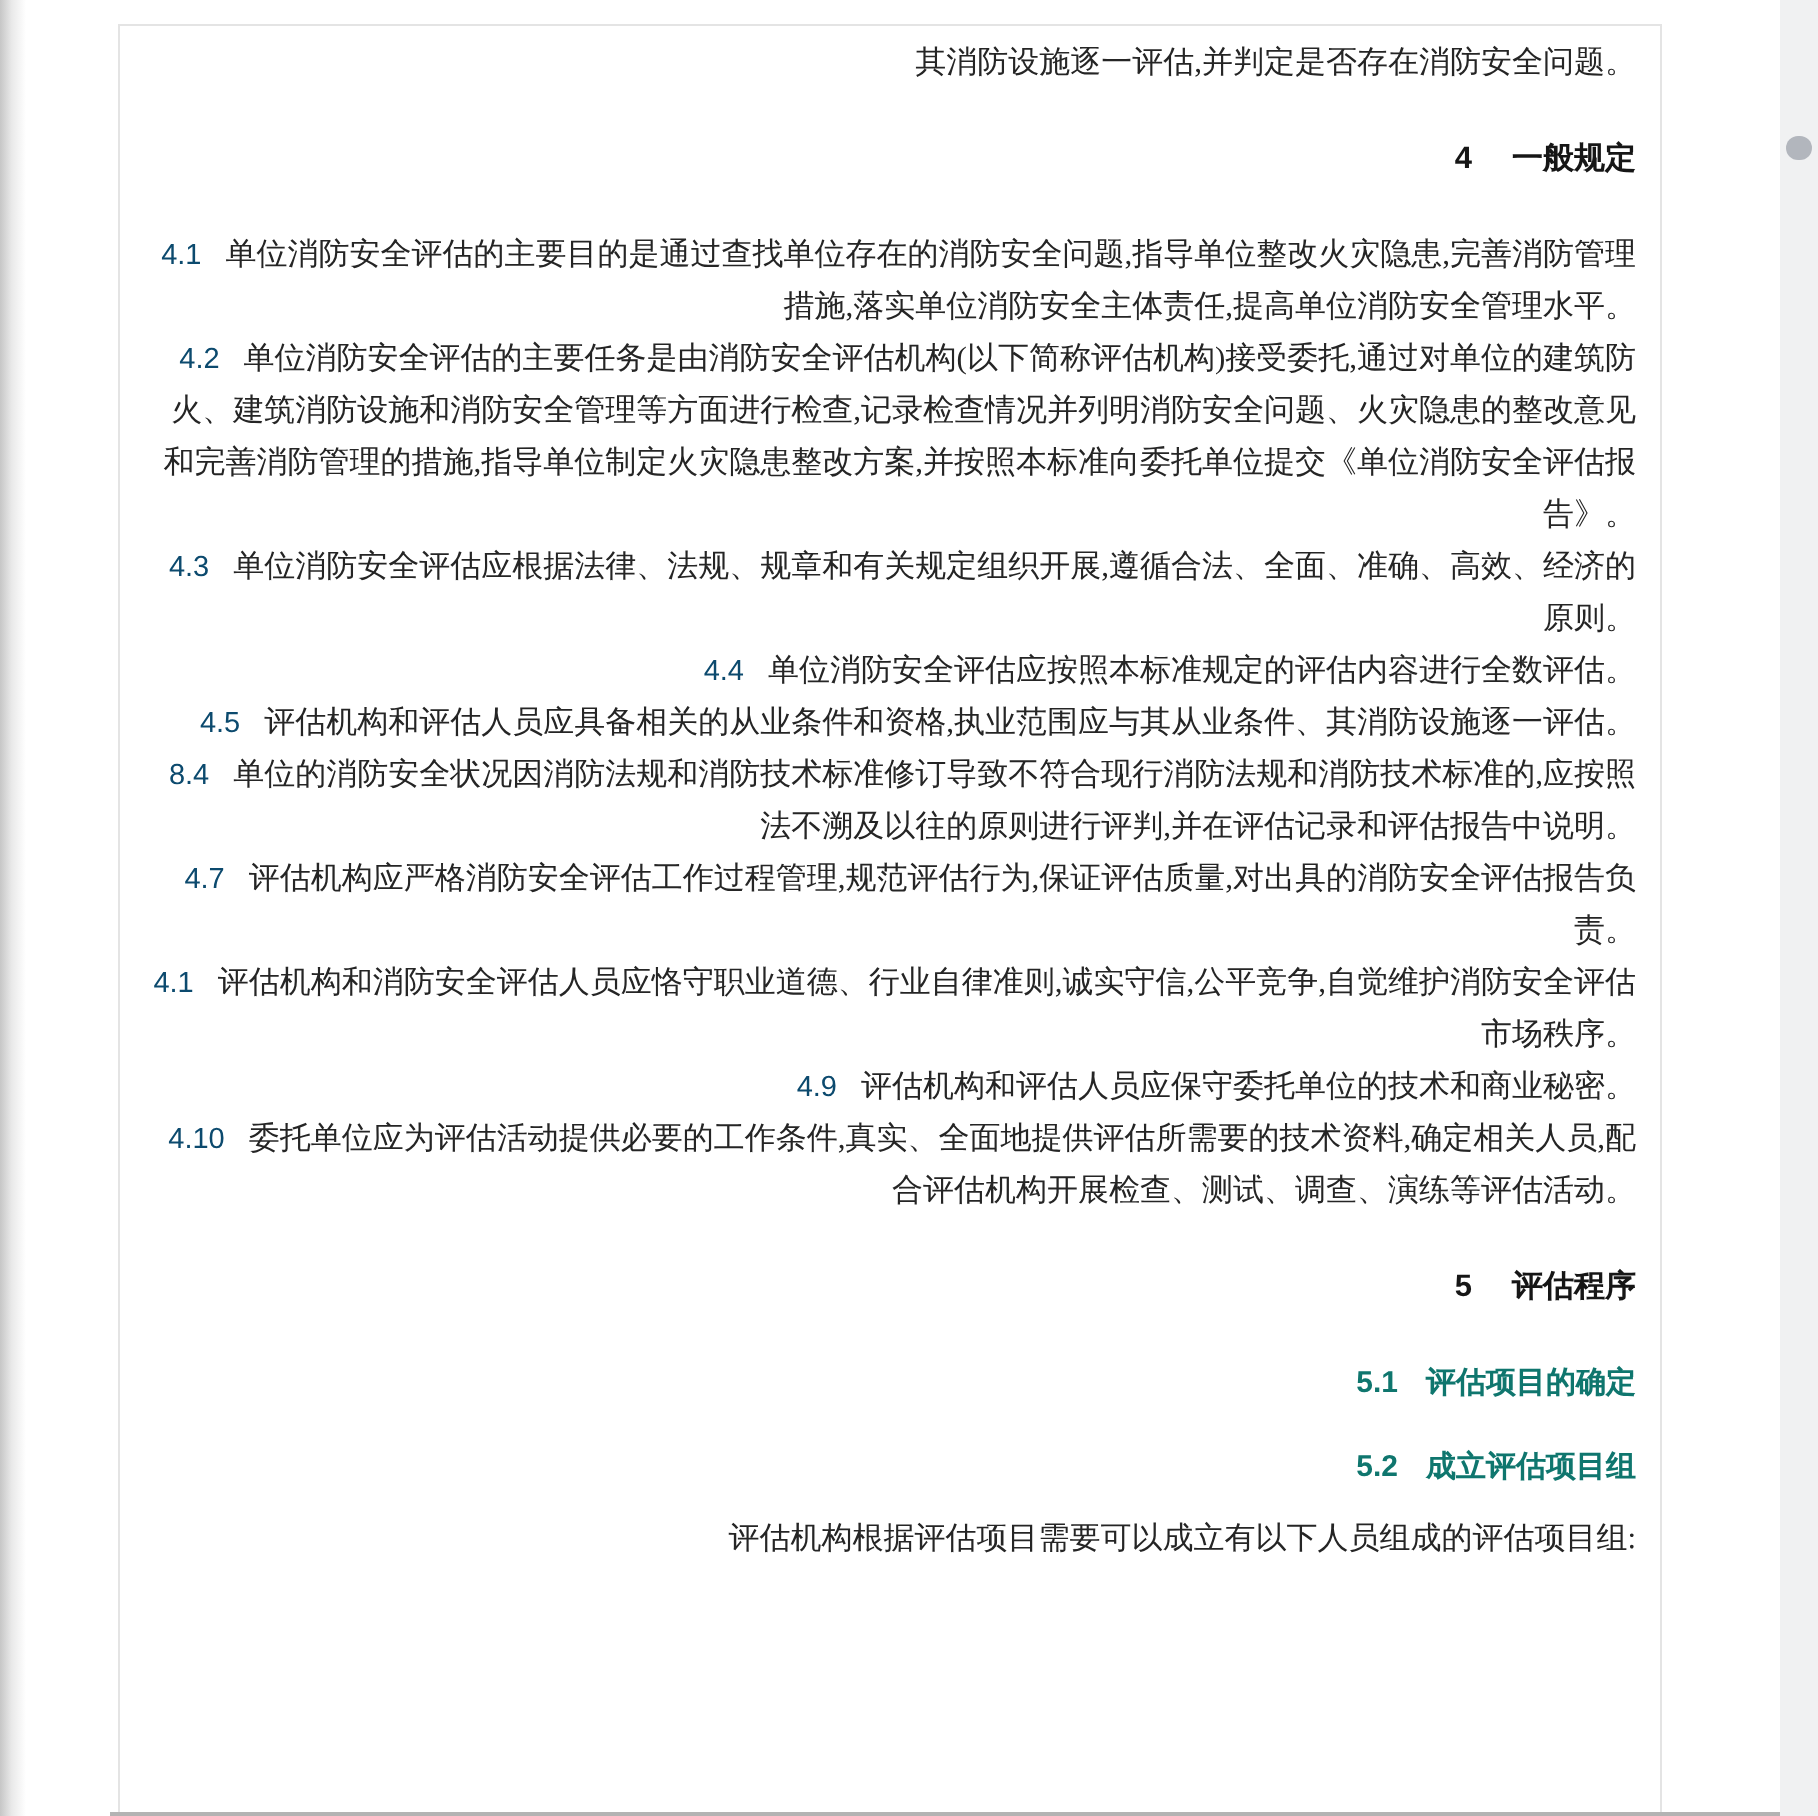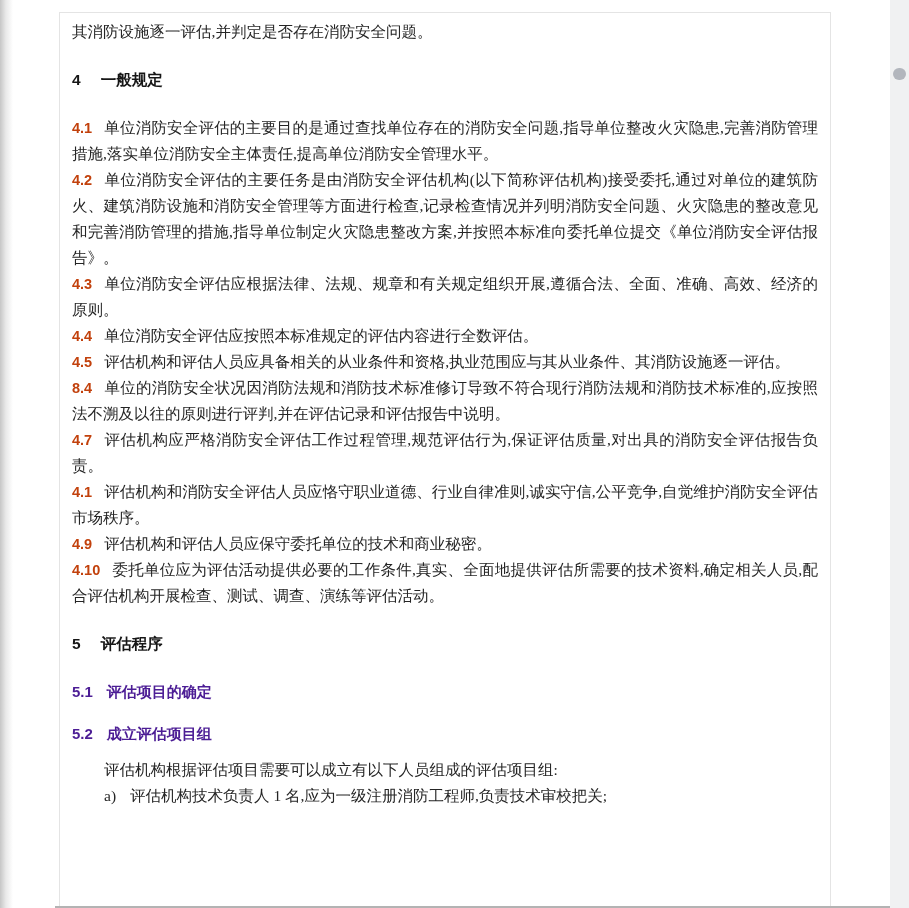--- a/index.html
+++ b/index.html
@@ -21,37 +21,38 @@
     box-sizing:border-box;
     background:#ffffff;
     border:1px solid #e4e4e4;
     border-bottom:none;
     padding:6px 12px 0 12px;
   }
   .page p, .page h2, .page h3 {
     font-size:15.5px;
     line-height:26px;
     margin:0;
+    text-align:right;
   }
   .body-text { text-align:justify; }
   h2.chapter {
     font-family:"Liberation Sans","DejaVu Sans",sans-serif;
     font-weight:bold; font-size:15.5px; color:#161616;
     margin:22px 0 22px 0;
   }
   h2.chapter .num { margin-right:20px; }
   h3.subhead {
     font-family:"Liberation Sans","DejaVu Sans",sans-serif;
-    font-weight:bold; font-size:15px; color:#4c1d95;
+    font-weight:bold; font-size:15px; color:#0f766e;
     margin:16px 0 10px 0;
   }
   h3.subhead .num { margin-right:14px; }
   .cnum {
     font-family:"Liberation Sans","DejaVu Sans",sans-serif;
-    font-weight:bold; font-size:14.5px; color:#c2410c;
+    font-weight:normal; font-size:14.5px; color:#0c4a6e;
     margin-right:12px;
     font-style:normal;
   }
   .indent { text-indent:32px; }
   .list-item { padding-left:32px; }
   .list-item .marker { margin-right:14px; }
   .scroll-track {
     position:absolute; right:0; top:0; width:19px; height:908px;
     background:#f0f1f2;
   }
@@ -89,21 +90,20 @@
 
   <h2 class="chapter"><span class="num">5</span><span>评估程序</span></h2>
 
   <h3 class="subhead"><span class="num">5.1</span><span>评估项目的确定</span></h3>
 
 
   <h3 class="subhead"><span class="num">5.2</span><span>成立评估项目组</span></h3>
 
   <p class="body-text indent">评估机构根据评估项目需要可以成立有以下人员组成的评估项目组:</p>
 
-  <p class="body-text list-item"><span class="marker">a)</span><span>评估机构技术负责人 1 名,应为一级注册消防工程师,负责技术审校把关;</span></p>
 
 </div>
 
 <div class="scroll-track">
   <div class="scroll-thumb"></div>
 </div>
 
 <div class="bottom-edge"></div>
 
 </body></html>

